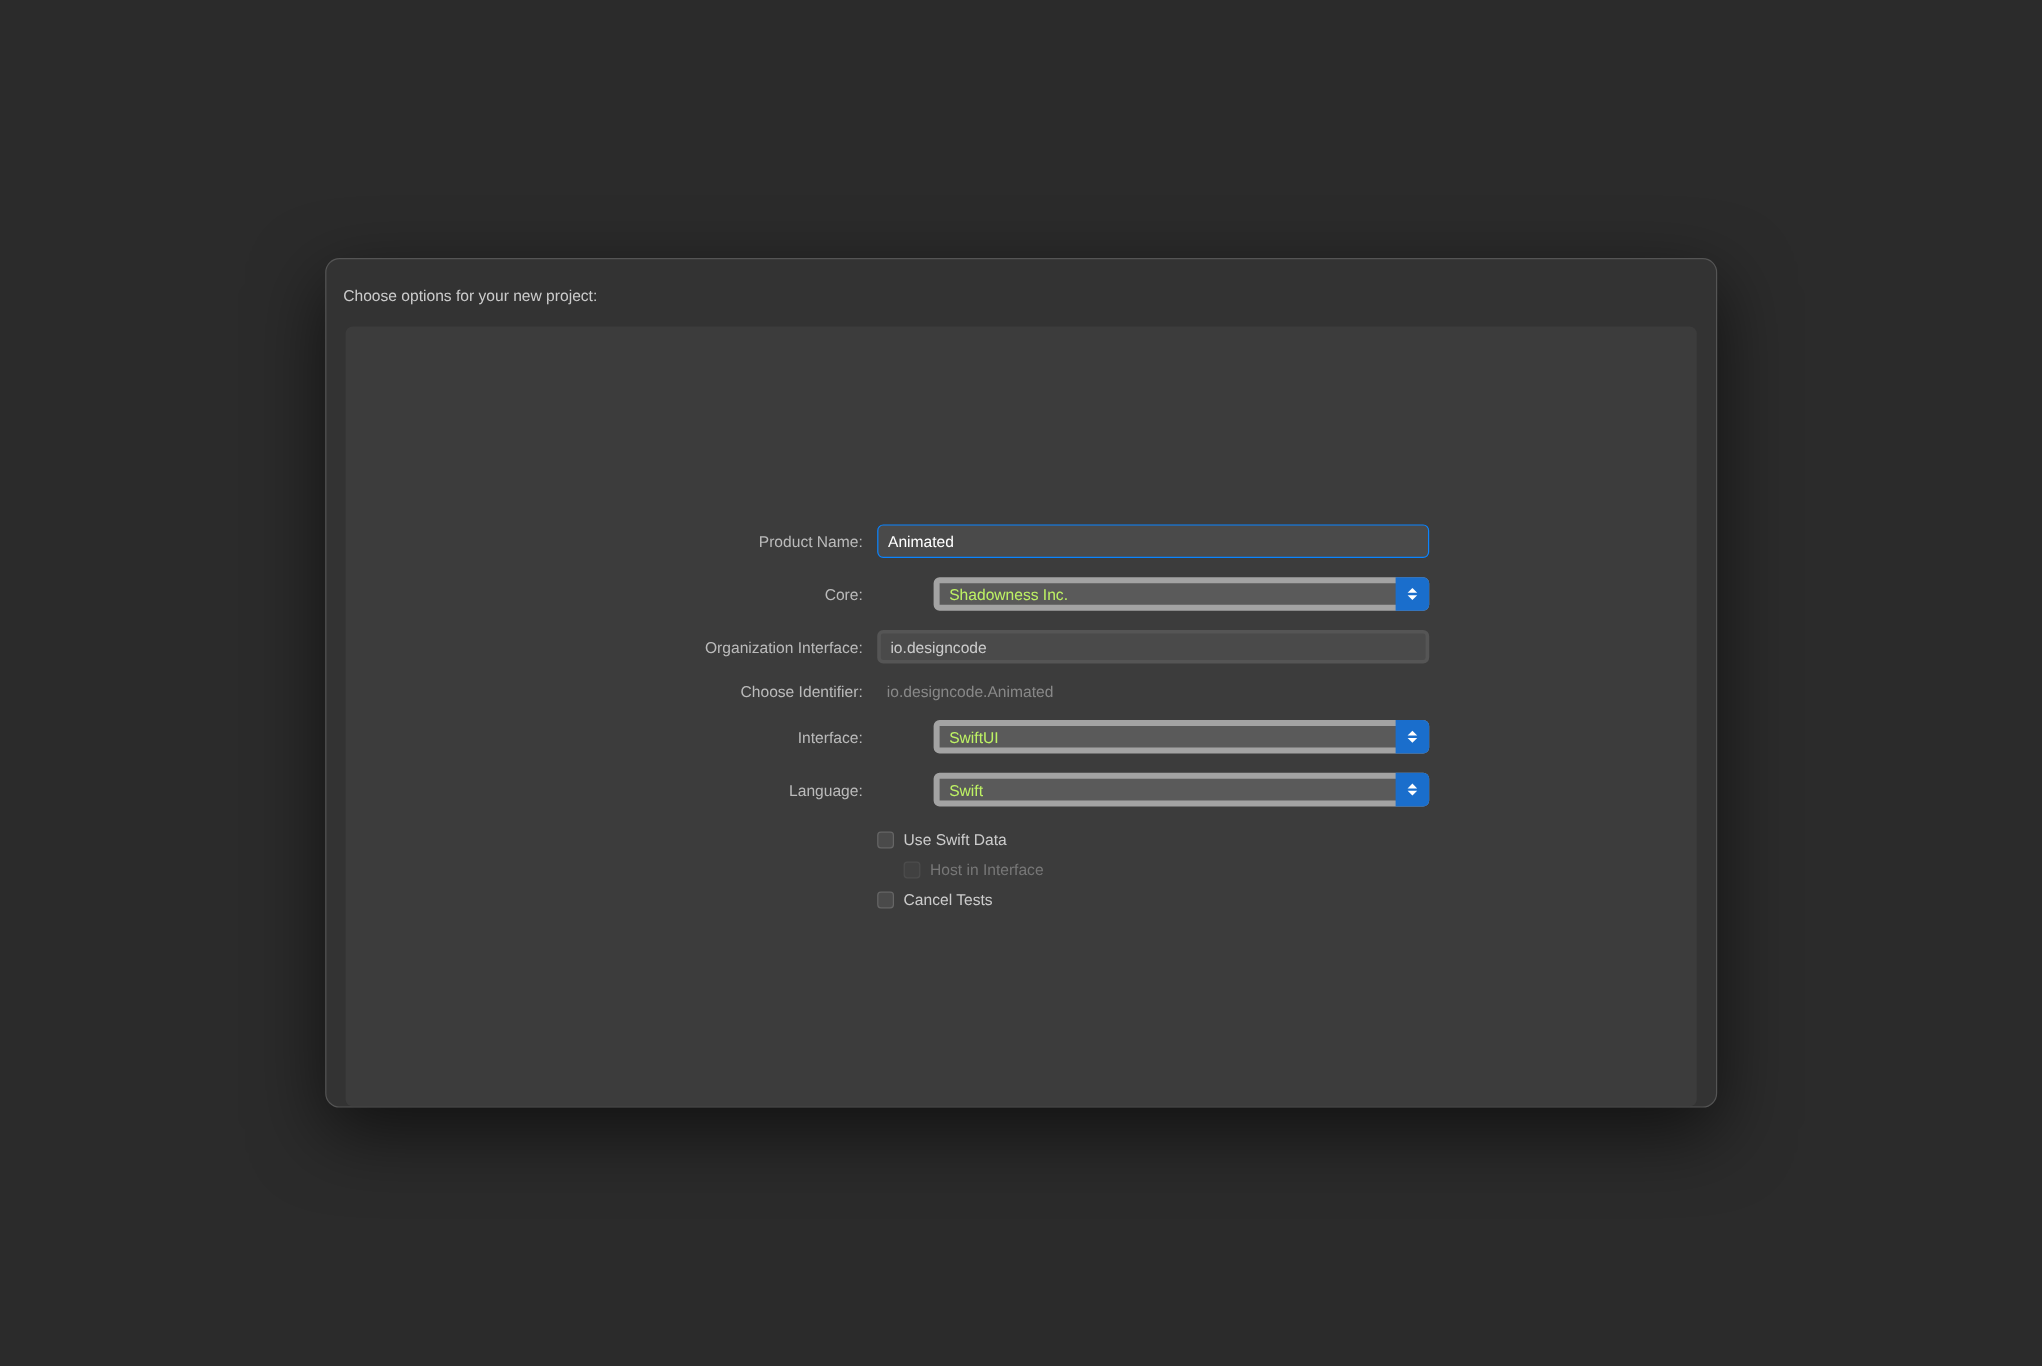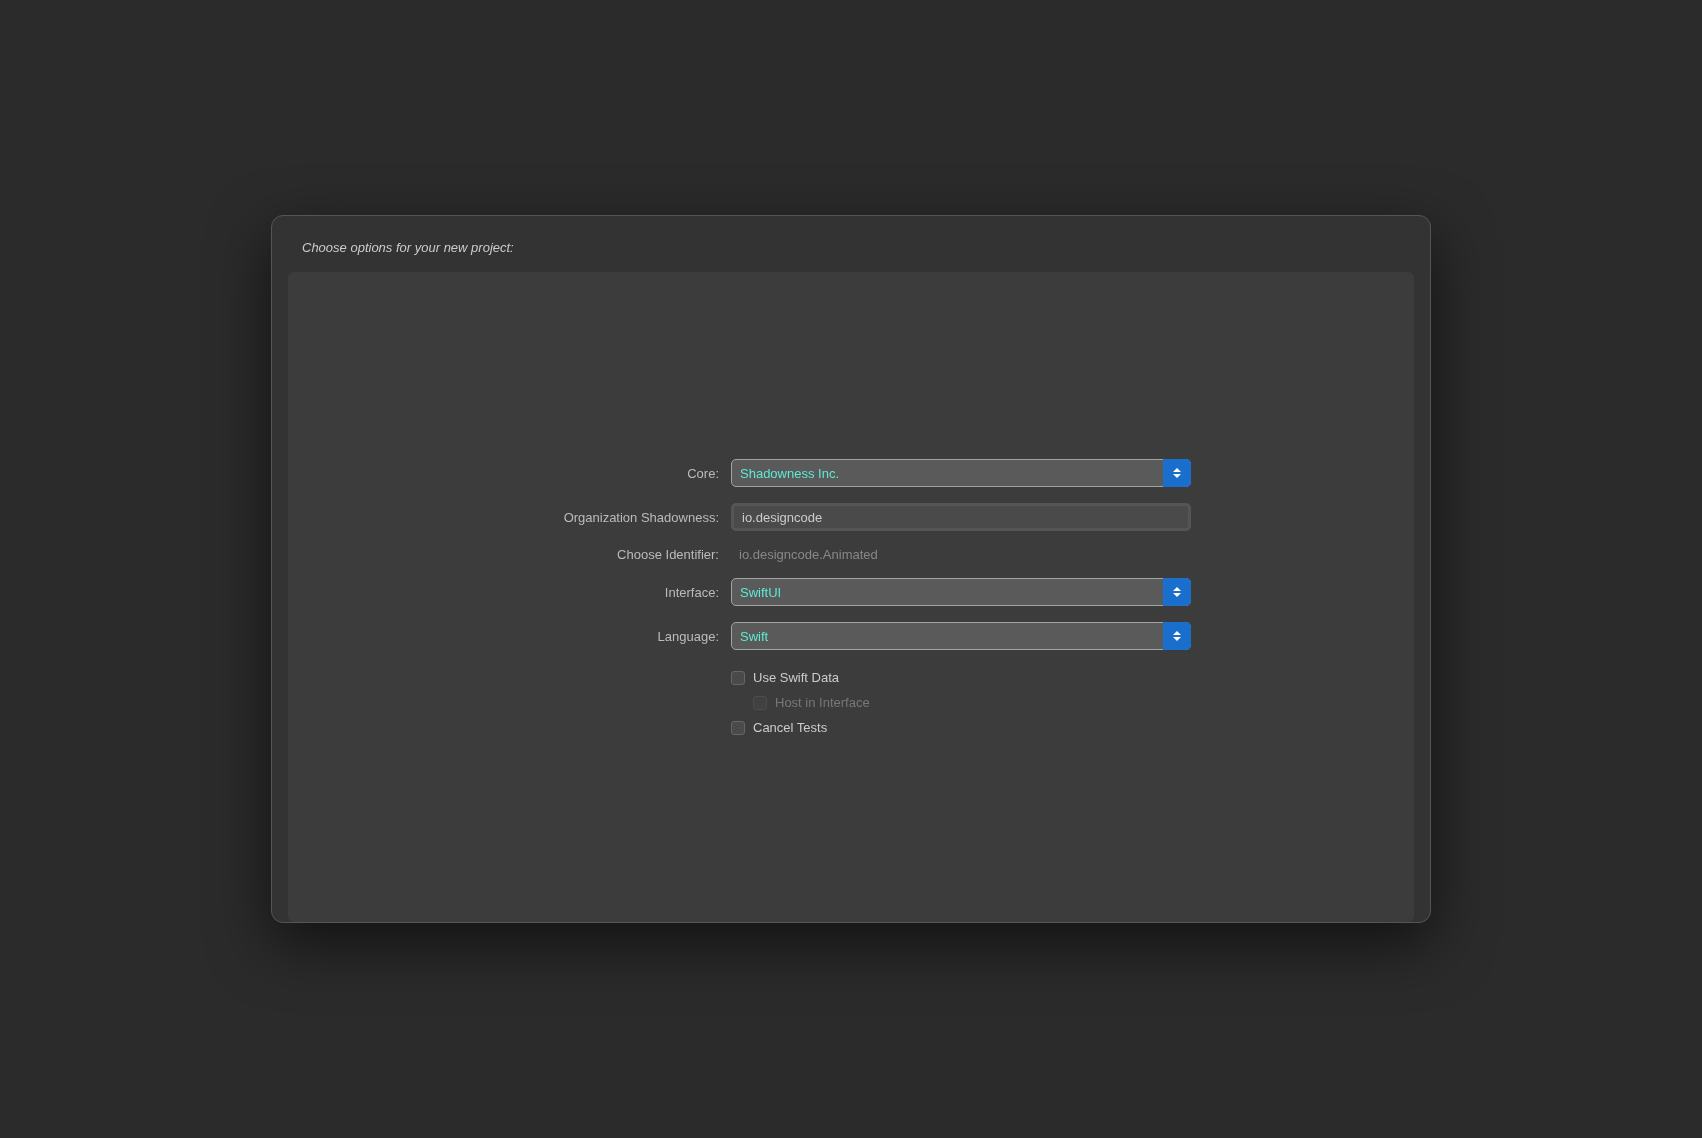--- a/index.html
+++ b/index.html
@@ -23,23 +23,22 @@
       background-color: #333333;
       border-radius: 12px;
       border: 1px solid #555555;
       box-shadow: 0 20px 60px rgba(0,0,0,0.6);
       display: flex;
       flex-direction: column;
       overflow: hidden;
     }
 
     .dialog-header {
-      padding: 22px 30px 16px 30px;
+      padding: 22px 30px 16px 14px;
       border-bottom: none;
-      font-style: italic;
     }
 
     .dialog-title {
       color: #cccccc;
       font-size: 13px;
       font-weight: 400;
     }
 
     .dialog-content {
       background-color: #3c3c3c;
@@ -104,29 +103,30 @@
       flex: 1;
       position: relative;
       display: flex;
       align-items: center;
     }
 
     .form-select-blue-arrow {
       width: 100%;
       height: 28px;
       background-color: #5a5a5a;
-      border: 1px solid #a3a3a3;
+      border: 5px solid #a3a3a3;
       border-radius: 5px;
-      color: #5eead4;
+      color: #bef264;
       font-size: 13px;
       padding: 0 32px 0 8px;
       appearance: none;
       -webkit-appearance: none;
       cursor: pointer;
       outline: none;
+      margin-left: 47px;
     }
 
     .blue-stepper {
       position: absolute;
       right: 0;
       top: 0;
       bottom: 0;
       width: 28px;
       background-color: #1a6ecc;
       border-radius: 0 5px 5px 0;
@@ -239,36 +239,40 @@
 <body>
 
 <div class="dialog">
   <div class="dialog-header">
     <span class="dialog-title">Choose options for your new project:</span>
   </div>
 
   <div class="dialog-content">
     <div class="form-container">
 
+      <div class="form-row">
+        <label class="form-label">Product Name:</label>
+        <input class="form-input" type="text" value="Animated" style="">
+      </div>
 
       <div class="form-row">
         <label class="form-label">Core:</label>
         <div class="form-select-wrapper">
           <select class="form-select-blue-arrow">
             <option>Shadowness Inc.</option>
           </select>
           <div class="blue-stepper">
             <div class="blue-stepper-arrow-up"></div>
             <div class="blue-stepper-arrow-down"></div>
           </div>
         </div>
       </div>
 
       <div class="form-row">
-        <label class="form-label">Organization Shadowness:</label>
+        <label class="form-label">Organization Interface:</label>
         <input class="form-input no-border" type="text" value="io.designcode" style="border-color: rgb(85, 85, 85); background-color: rgb(74, 74, 74); color: rgb(204, 204, 204);">
       </div>
 
       <div class="form-row">
         <label class="form-label">Choose Identifier:</label>
         <span class="form-static-text">io.designcode.Animated</span>
       </div>
 
       <div class="form-row">
         <label class="form-label">Interface:</label>

